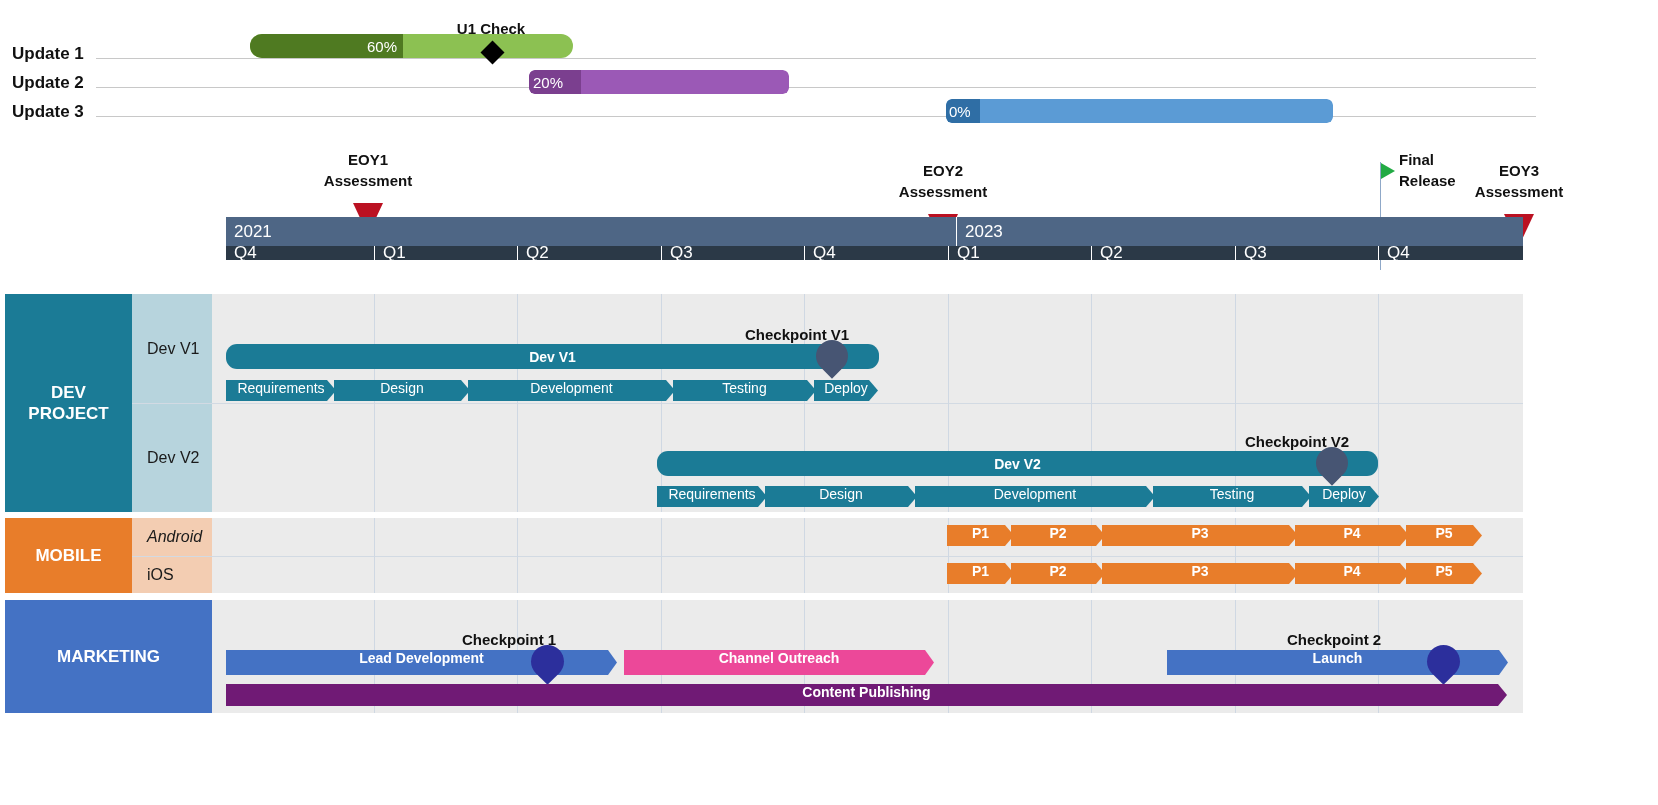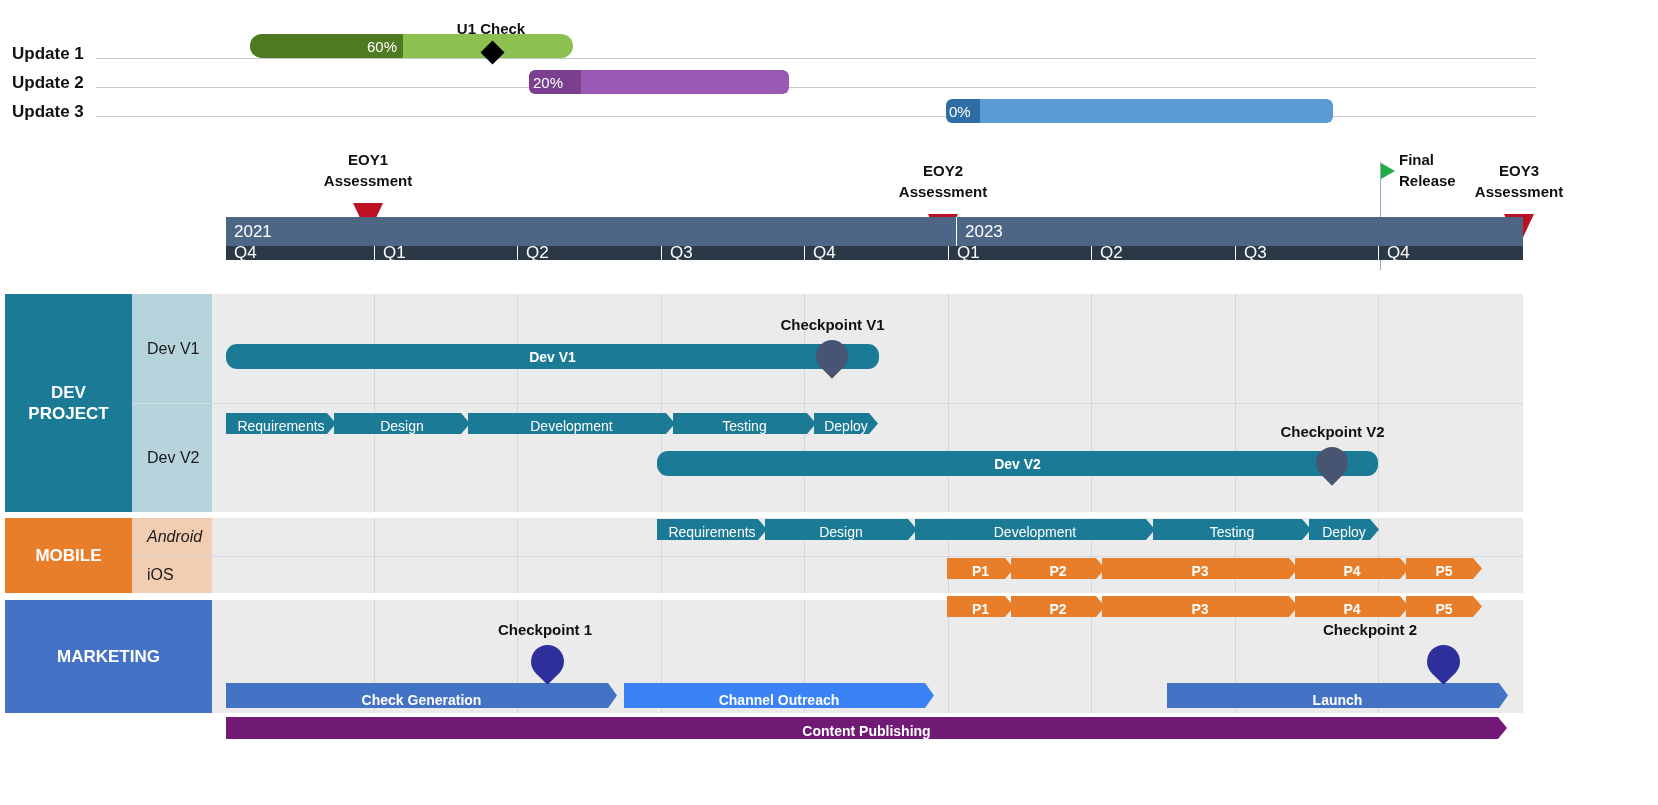--- a/index.html
+++ b/index.html
@@ -161,44 +161,43 @@
     position: absolute;
     border-radius: 11px;
     display: flex; align-items: center; justify-content: center;
     color: #ffffff;
     font-size: 14px;
     font-weight: bold;
     white-space: nowrap;
   }
   .chev-bar {
     position: absolute;
-    display: flex; align-items: flex-end; justify-content: center;
+    display: flex; align-items: flex-start; justify-content: center;
     color: #ffffff;
     font-size: 14px;
     white-space: nowrap;
     clip-path: polygon(0 0, calc(100% - 9px) 0, 100% 50%, calc(100% - 9px) 100%, 0 100%);
-    margin-top: 33px;
   }
   .chev-bar.bold { font-weight: bold; }
   .checkpoint-dot {
     position: absolute;
     background: #475573;
     border-radius: 50% 50% 50% 0;
     transform: rotate(-45deg);
   }
   .checkpoint-dot.mk {
     background: #2c2f9c;
   }
   .checkpoint-label {
     position: absolute;
     font-size: 15px;
     font-weight: bold;
     color: #111111;
     white-space: nowrap;
-    text-align: center;
+    margin-top: 10px;
   }
 </style>
 </head>
 <body>
 
 <div id="root">
 
   <div>
 
     <div class="update-label" style="top:44px;">Update 1</div>
@@ -397,23 +396,23 @@
     <span>P4</span>
   </div>
   <div class="chev-bar bold" style="left:1406px; top:563px; width:76px;  height:21px; background:#e87d2a;">
     <span>P5</span>
   </div>
 
   <div class="checkpoint-label" style="left:462px; top:621px; width:166px;">Checkpoint 1</div>
   <div class="checkpoint-label" style="left:1287px; top:621px; width:166px;">Checkpoint 2</div>
 
   <div class="chev-bar bold" style="left:226px;  top:650px; width:391px; height:25px; background:#4472c4;">
-    <span>Check Generation</span>
-  </div>
-  <div class="chev-bar bold" style="left:624px;  top:650px; width:310px; height:25px; background:#3b82f6;">
+    <span>Lead Development</span>
+  </div>
+  <div class="chev-bar bold" style="left:624px;  top:650px; width:310px; height:25px; background:#ec4899;">
     <span>Channel Outreach</span>
   </div>
   <div class="chev-bar bold" style="left:1167px; top:650px; width:341px; height:25px; background:#4472c4;">
     <span>Launch</span>
   </div>
   <div class="checkpoint-dot mk" style="left:531px;  top:645px; width:33px; height:33px;"></div>
   <div class="checkpoint-dot mk" style="left:1427px; top:645px; width:33px; height:33px;"></div>
 
   <div class="chev-bar bold" style="left:226px; top:684px; width:1281px; height:22px; background:#701a75;">
     <span>Content Publishing</span>

